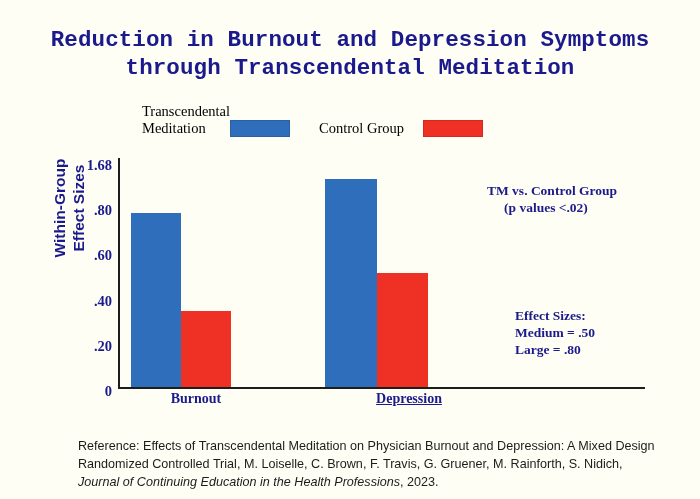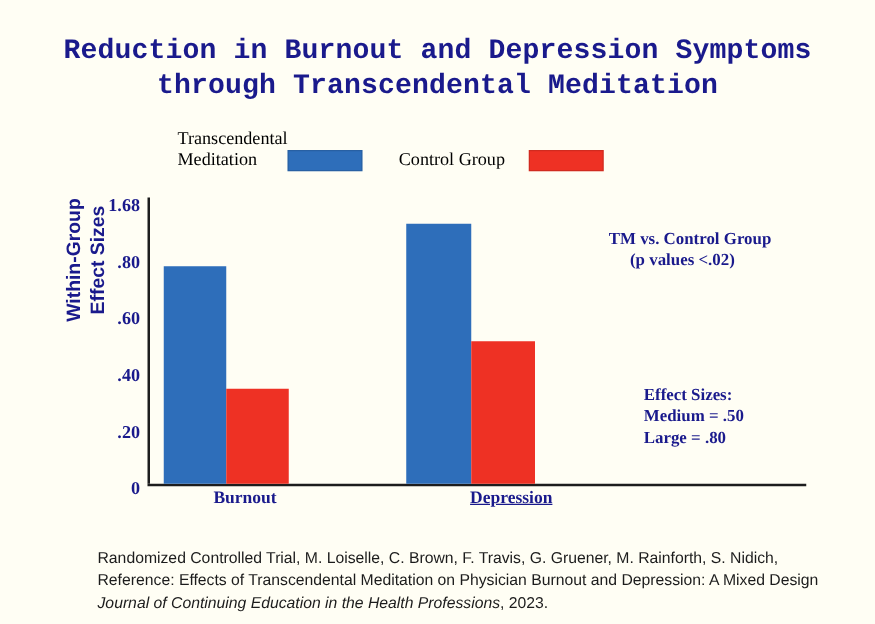--- a/index.html
+++ b/index.html
@@ -211,16 +211,16 @@
   <span class="line indent">(p values &lt;.02)</span>
 </div>
 
 <div class="annotation" id="annot-effect-sizes">
   <span class="line">Effect Sizes:</span>
   <span class="line">Medium = .50</span>
   <span class="line">Large = .80</span>
 </div>
 
 <div id="reference">
+  <span class="line">Reference: Effects of Transcendental Meditation on Physician Burnout and Depression: A Mixed Design</span>
   <span class="line">Randomized Controlled Trial, M. Loiselle, C. Brown, F. Travis, G. Gruener, M. Rainforth, S. Nidich,</span>
-  <span class="line">Reference: Effects of Transcendental Meditation on Physician Burnout and Depression: A Mixed Design</span>
   <span class="line"><span class="italic">Journal of Continuing Education in the Health Professions</span><span>, 2023.</span></span>
 </div>
 
 </body></html>

